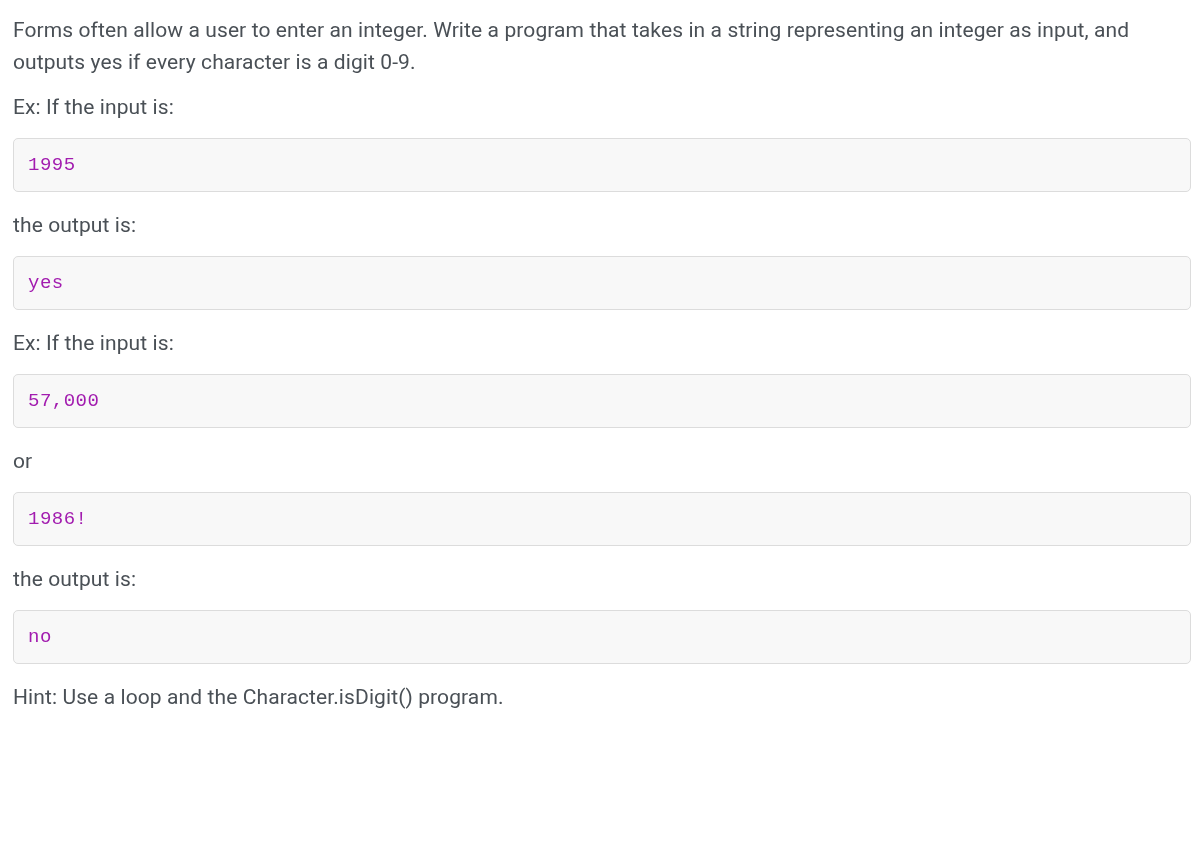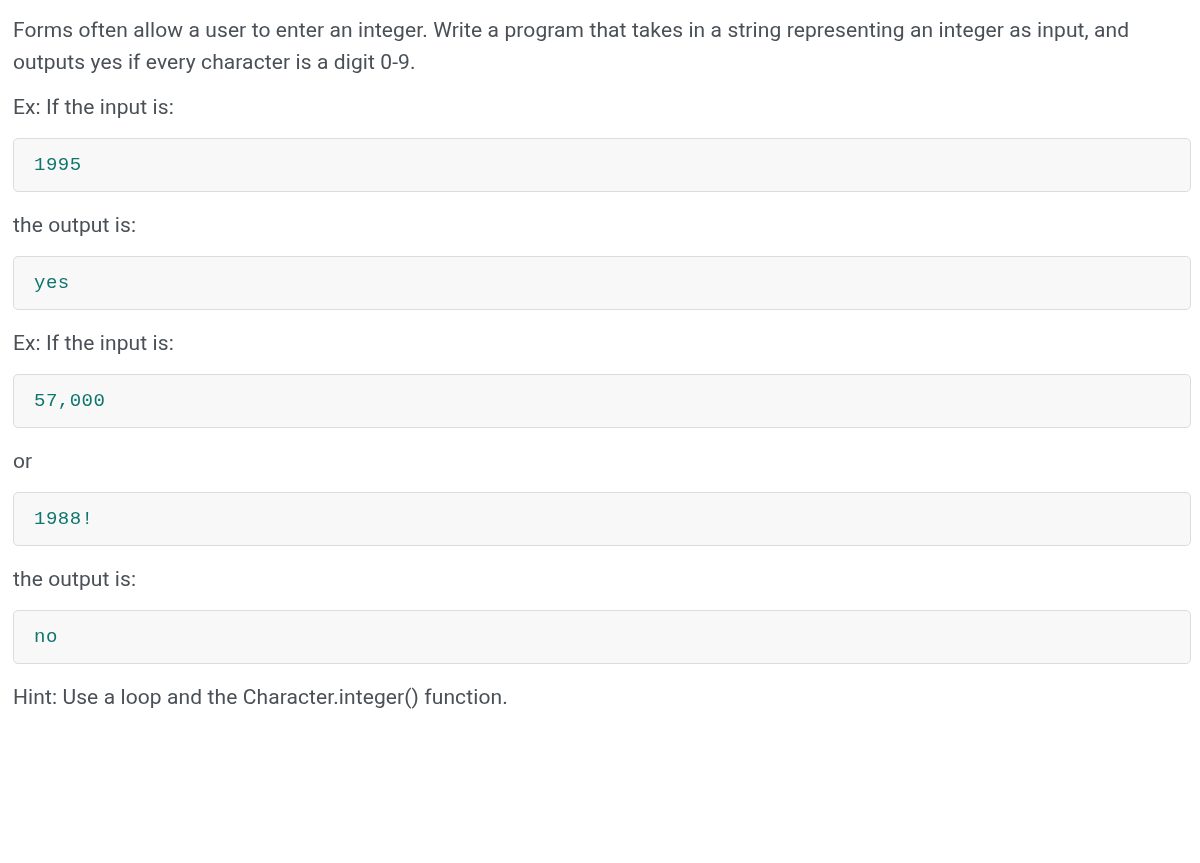--- a/index.html
+++ b/index.html
@@ -18,24 +18,24 @@
     }
     .prose {
       margin-bottom: 14px;
       font-weight: 400;
       letter-spacing: 0.1px;
     }
     .code-block {
       background: #f8f8f8;
       border: 1px solid #dcdcdc;
       border-radius: 5px;
-      padding: 12px 20px;
+      padding: 12px 14px;
       font-family: "Courier New", Courier, monospace;
       font-size: 19px;
-      color: #0f766e;
+      color: #a21caf;
       margin-bottom: 18px;
       margin-top: 4px;
       letter-spacing: 0.5px;
     }
   </style>
 </head>
 <body>
 
 <p class="prose">Forms often allow a user to enter an integer. Write a program that takes in a string representing an integer as input, and outputs yes if every character is a digit 0-9.</p>
 
@@ -46,19 +46,19 @@
 <p class="prose">the output is:</p>
 
 <div class="code-block">yes</div>
 
 <p class="prose">Ex: If the input is:</p>
 
 <div class="code-block">57,000</div>
 
 <p class="prose">or</p>
 
-<div class="code-block">1988!</div>
+<div class="code-block">1986!</div>
 
 <p class="prose">the output is:</p>
 
 <div class="code-block">no</div>
 
-<p class="prose">Hint: Use a loop and the Character.integer() function.</p>
+<p class="prose">Hint: Use a loop and the Character.isDigit() program.</p>
 
 </body></html>

